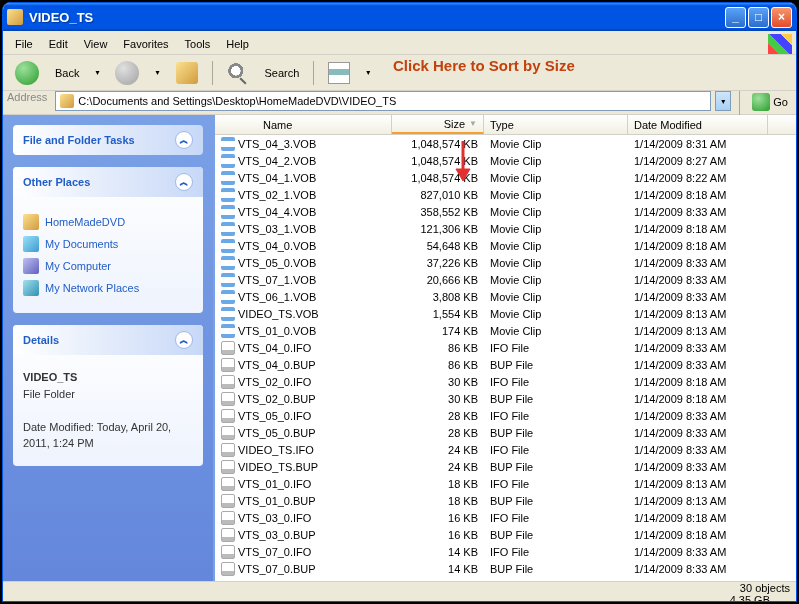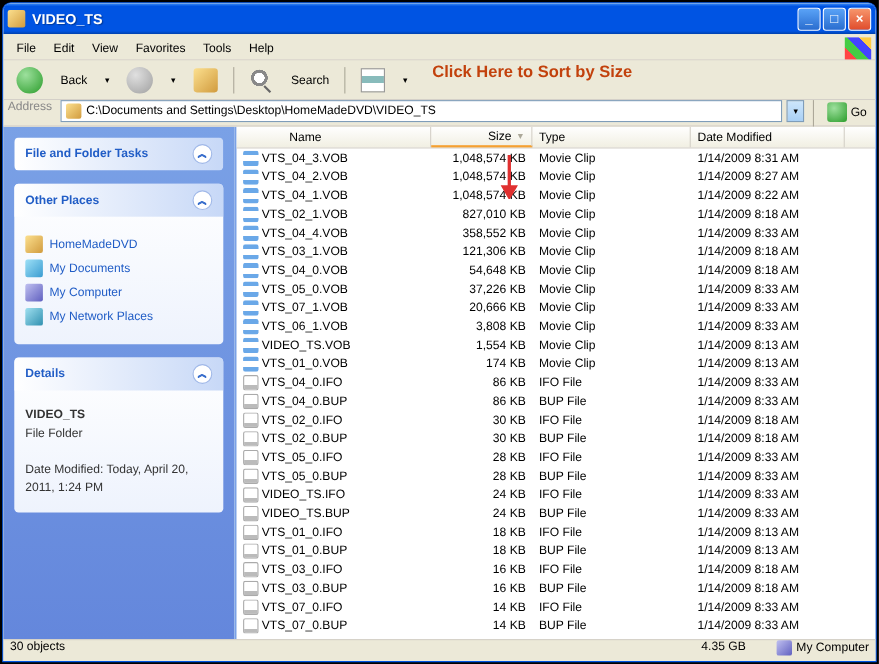--- a/index.html
+++ b/index.html
@@ -77,21 +77,21 @@
 .fc { padding: 0 6px; overflow: hidden; white-space: nowrap; text-overflow: ellipsis; }
 .fc-name { width: 177px; display: flex; align-items: center; gap: 3px; }
 .fc-size { width: 92px; text-align: right; }
 .fc-type { width: 144px; }
 .fc-date { width: 140px; }
 .file-ico { width: 14px; height: 14px; border-radius: 2px; flex-shrink: 0; }
 .ico-movie { background: linear-gradient(to bottom, #6aa8e8 0 30%, #fff 30% 70%, #6aa8e8 70% 100%); }
 .ico-ifo { background: linear-gradient(to bottom, #fff 0 70%, #bbb 70% 100%); border: 1px solid #aaa; }
 .ico-bup { background: linear-gradient(to bottom, #fff 0 70%, #bbb 70% 100%); border: 1px solid #aaa; }
 
-.statusbar { height: 20px; background: #ece9d8; border-top: 1px solid #d4d0c8; display: flex; align-items: flex-start; padding: 0 6px; }
+.statusbar { height: 20px; background: #ece9d8; border-top: 1px solid #d4d0c8; display: flex; align-items: flex-end; padding: 0 6px; flex-direction: column; }
 .status-left { flex: 1; border: none; padding: 0; }
 .status-disk { width: 200px; text-align: right; padding-right: 20px; }
 .status-loc { display: flex; align-items: center; gap: 4px; padding-left: 8px; }
 .sl-ico { width: 14px; height: 14px; background: linear-gradient(135deg, #c0c0f0, #6060c0); border-radius: 2px; }
 </style>
 </head>
 <body>
 
 <div class="window">
 

